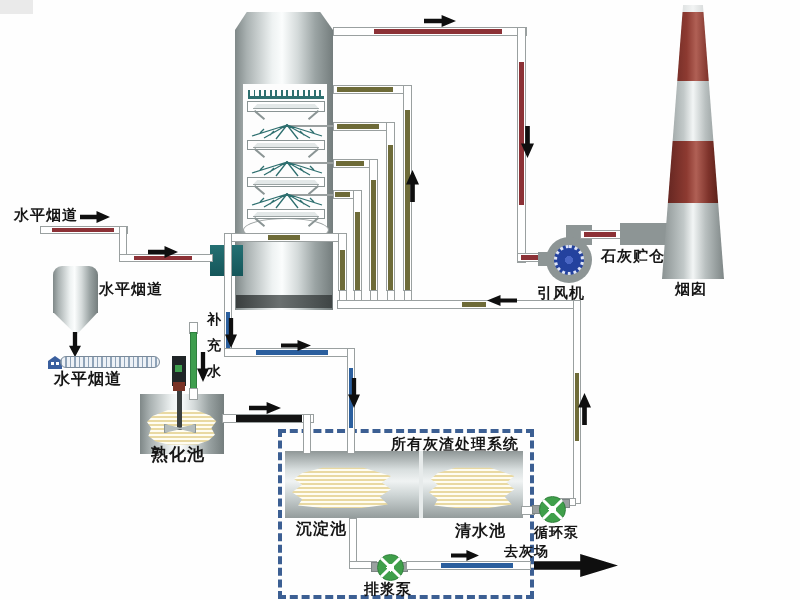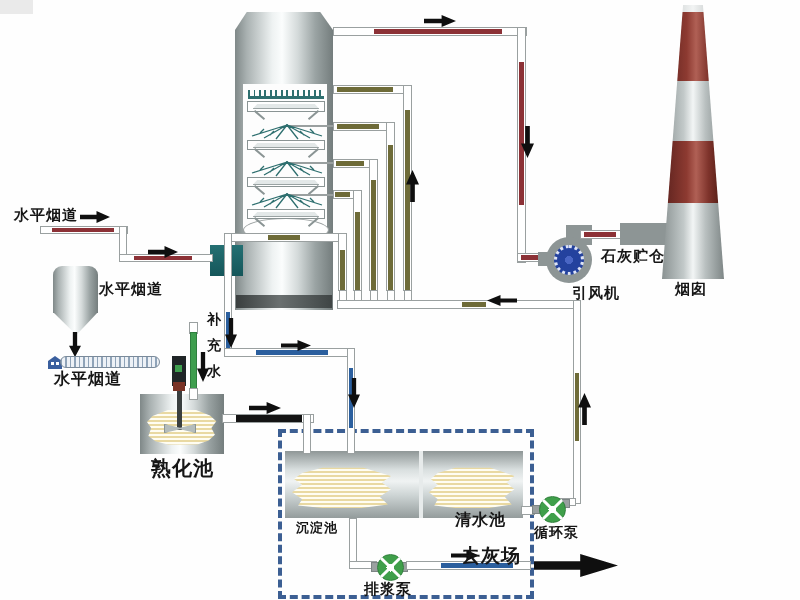--- a/index.html
+++ b/index.html
@@ -45,27 +45,28 @@
   .vlabels{display:flex;flex-direction:column;gap:8px;}
 </style>
 </head>
 <body>
 
 <div class="diagram">
 
   <div class="p" style="left:0;top:0;width:33px;height:14px;background:#eaeaea;"></div>
 
   <div class="p" style="left:278px;top:429px;width:256px;height:170px;border:4px dashed #3c5f93;"></div>
+  <div class="p lbl" style="left:391px;top:435px;">所有灰渣处理系统</div>
 
   <div class="p" style="left:285px;top:451px;width:238px;height:67px;background:linear-gradient(180deg,#8f9797 0%,#d9dfdf 28%,#f0f3f3 45%,#cfd6d6 65%,#949c9c 100%);"></div>
   <div class="p" style="left:419px;top:451px;width:4px;height:67px;background:#e7ebeb;"></div>
   <div class="p blob jag1" style="left:292px;top:465px;width:102px;height:44px;"></div>
   <div class="p blob jag1" style="left:429px;top:465px;width:88px;height:44px;"></div>
-  <div class="p lbl" style="left:296px;top:519px;font-size:13px;">沉淀池</div>
-  <div class="p lbl" style="left:455px;top:510px;font-size:16px;">清水池</div>
+  <div class="p lbl" style="left:296px;top:519px;font-size:16px;">沉淀池</div>
+  <div class="p lbl" style="left:455px;top:521px;font-size:16px;">清水池</div>
 
   <div class="p metalh" style="left:235px;top:12px;width:98px;height:298px;clip-path:polygon(12% 0,87% 0,100% 6%,100% 100%,0 100%,0 6%);"></div>
   <div class="p" style="left:243px;top:84px;width:84px;height:146px;background:#fdfdfd;"></div>
   <div class="p" style="left:243px;top:218px;width:86px;height:24px;background:#fff;border:1px solid #9aa0a0;border-radius:50%;"></div>
   <div class="p" style="left:236px;top:295px;width:96px;height:13px;background:linear-gradient(90deg,#3a3f3f,#6a7070 45%,#3f4545);"></div>
 
   <div class="p demister" style="left:248px;top:90px;width:76px;height:9px;"></div>
   <div class="p tray" style="left:247px;top:101px;width:78px;height:11px;">
       <div class="tin"></div>
     </div>
@@ -119,21 +120,21 @@
   <div class="p pipe" style="left:517px;top:27px;width:9px;height:236px;"></div>
   <div class="p seg" style="left:519px;top:62px;width:5px;height:143px;"></div>
   <div class="p arr d" style="left:521px;top:126px;width:13px;height:32px;"></div>
   <div class="p pipe" style="left:517px;top:253px;width:34px;height:9px;"></div>
   <div class="p seg" style="left:521px;top:255px;width:20px;height:5px;"></div>
 
   <div class="p" style="left:566px;top:225px;width:26px;height:20px;background:#8d9595;"></div>
   <div class="p" style="left:538px;top:252px;width:12px;height:14px;background:#8d9595;"></div>
   <div class="p" style="left:546px;top:237px;width:46px;height:46px;border-radius:50%;background:#8d9595;"></div>
   <div class="p impeller" style="left:554px;top:245px;width:30px;height:30px;"></div>
-  <div class="p lbl" style="left:537px;top:284px;margin-left:35px;">引风机</div>
+  <div class="p lbl" style="left:537px;top:284px;">引风机</div>
 
   <div class="p pipe" style="left:580px;top:230px;width:45px;height:9px;"></div>
   <div class="p seg" style="left:584px;top:232px;width:32px;height:5px;"></div>
 
   <div class="p" style="left:620px;top:223px;width:58px;height:22px;background:#8d9595;"></div>
   <div class="p lbl" style="left:601px;top:247px;">石灰贮仓</div>
   <div class="p" style="left:662px;top:5px;width:62px;height:274px;clip-path:polygon(34% 0,66% 0,100% 100%,0 100%);">
     <div class="chimband" style="top:0;height:7px;background:linear-gradient(90deg,#b9bfbf,#f2f4f4 50%,#a9afaf);"></div>
     <div class="chimband redband" style="top:7px;height:69px;"></div>
     <div class="chimband grayband" style="top:76px;height:60px;"></div>
@@ -153,21 +154,21 @@
   <div class="p" style="left:60px;top:356px;width:100px;height:12px;border:1px solid #7a8a9a;border-radius:6px;background:repeating-linear-gradient(90deg,#8fa3b8 0 1.5px,#edf1f6 1.5px 4.5px);"></div>
   <div class="p lbl" style="left:54px;top:369px;font-size:16px;">水平烟道</div>
 
   <div class="p metalh" style="left:140px;top:394px;width:84px;height:60px;"></div>
   <div class="p blob jag2" style="left:147px;top:406px;width:70px;height:40px;"></div>
   <div class="p" style="left:177px;top:362px;width:5px;height:68px;background:#3a3f3f;"></div>
   <div class="p" style="left:172px;top:356px;width:14px;height:30px;background:#202527;"></div>
   <div class="p" style="left:175px;top:365px;width:7px;height:7px;background:#3f9f4f;"></div>
   <div class="p" style="left:173px;top:382px;width:12px;height:9px;background:#7a3326;"></div>
   <div class="p" style="left:164px;top:424px;width:32px;height:9px;background:#b4bcbc;border:1px solid #8a9494;clip-path:polygon(0 0,50% 42%,100% 0,100% 100%,50% 58%,0 100%);"></div>
-  <div class="p lbl" style="left:151px;top:455px;font-size:20px;">熟化池</div>
+  <div class="p lbl" style="left:151px;top:443px;font-size:17px;">熟化池</div>
 
   <div class="p pipe" style="left:189px;top:322px;width:9px;height:12px;"></div>
   <div class="p" style="left:190px;top:332px;width:7px;height:58px;background:#3e9e4e;border:1px solid #2e7e3e;"></div>
   <div class="p pipe" style="left:189px;top:388px;width:9px;height:12px;"></div>
   <div class="p arr d" style="left:197px;top:352px;width:12px;height:30px;"></div>
   <div class="p vlabels" style="left:207px;top:311px;">
     <span class="lbl" style="font-size:14px;">补</span>
     <span class="lbl" style="font-size:14px;">充</span>
     <span class="lbl" style="font-size:14px;">水</span>
   </div>
@@ -226,21 +227,21 @@
   <div class="p pipe" style="left:303px;top:414px;width:8px;height:40px;"></div>
 
   <div class="p pipe" style="left:349px;top:518px;width:8px;height:50px;"></div>
   <div class="p pipe" style="left:349px;top:561px;width:28px;height:8px;"></div>
   <div class="p flange" style="left:371px;top:562px;width:8px;height:10px;"></div>
   <div class="p flange" style="left:400px;top:562px;width:8px;height:10px;"></div>
   <div class="p pump" style="left:377px;top:554px;width:27px;height:27px;"></div>
   <div class="p pipe" style="left:406px;top:561px;width:125px;height:9px;"></div>
   <div class="p seg blue" style="left:441px;top:563px;width:72px;height:5px;"></div>
   <div class="p arr r" style="left:451px;top:550px;width:28px;height:11px;"></div>
-  <div class="p lbl" style="left:461px;top:543px;font-size:19px;">去灰场</div>
+  <div class="p lbl" style="left:504px;top:543px;font-size:14px;">去灰场</div>
   <div class="p arr r" style="left:534px;top:554px;width:84px;height:23px;"></div>
   <div class="p lbl" style="left:364px;top:580px;">排浆泵</div>
 
   <div class="p pipe" style="left:521px;top:506px;width:14px;height:9px;"></div>
   <div class="p flange" style="left:532px;top:505px;width:8px;height:9px;"></div>
   <div class="p pipe" style="left:558px;top:498px;width:18px;height:8px;"></div>
   <div class="p flange" style="left:562px;top:499px;width:8px;height:9px;"></div>
   <div class="p pump" style="left:539px;top:496px;width:27px;height:27px;"></div>
   <div class="p lbl" style="left:534px;top:524px;font-size:14px;">循环泵</div>
 

